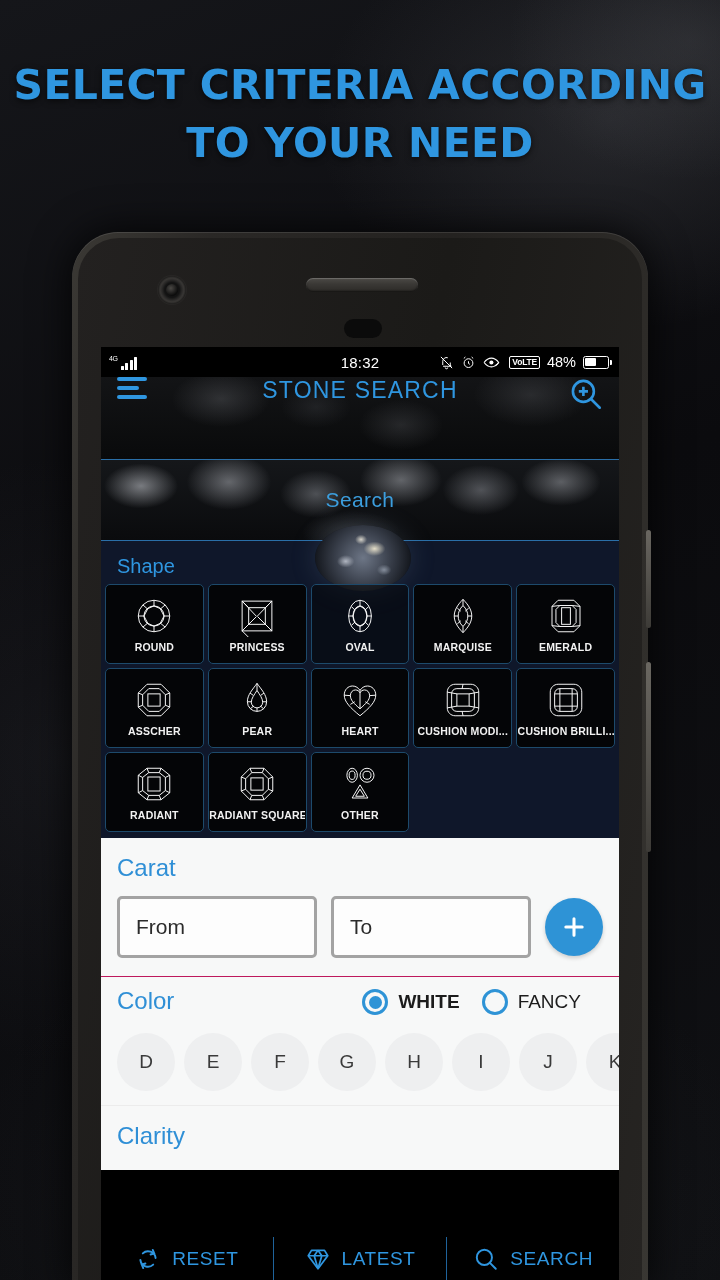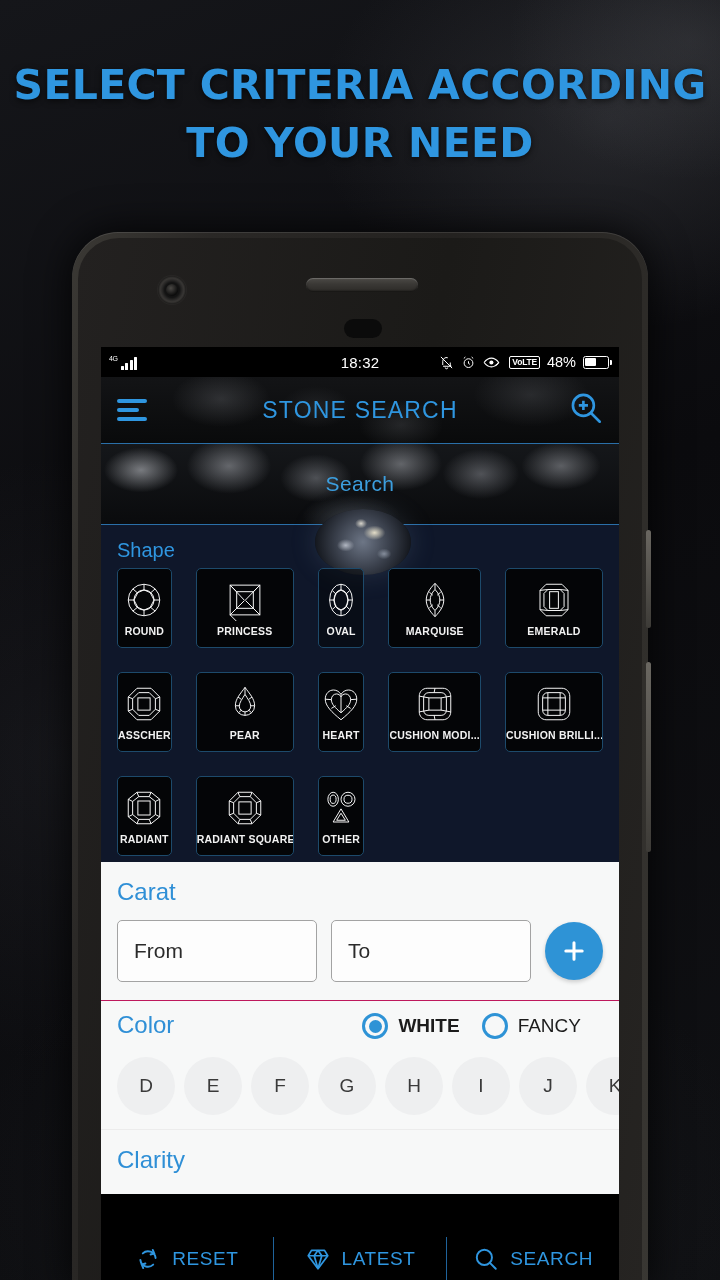--- a/index.html
+++ b/index.html
@@ -108,22 +108,22 @@
   }
   .batt-pct { font-size:14.5px; }
   .batt {
     width:26px;height:13px;border:1.6px solid #fff;border-radius:2.5px;position:relative;
   }
   .batt::after{content:"";position:absolute;right:-4px;top:3.2px;width:2.4px;height:5px;background:#fff;border-radius:0 1px 1px 0;}
   .batt i{position:absolute;left:1.2px;top:1.2px;bottom:1.2px;width:45%;background:#fff;border-radius:1px;display:block;}
 
   
   .appbar {
-    height:66px; position:relative;
-    display:flex; align-items:center; padding:0 16px;
+    height:82px; position:relative;
+    display:flex; padding:0 16px;
     background:
       radial-gradient(ellipse 70px 40px at 120px 22px, rgba(160,163,170,0.22), rgba(0,0,0,0) 70%),
       radial-gradient(ellipse 60px 36px at 300px 48px, rgba(150,153,160,0.18), rgba(0,0,0,0) 70%),
       radial-gradient(ellipse 80px 44px at 430px 18px, rgba(140,143,150,0.20), rgba(0,0,0,0) 72%),
       radial-gradient(ellipse 50px 30px at 215px 30px, rgba(120,124,132,0.16), rgba(0,0,0,0) 70%),
       linear-gradient(180deg,#131416,#090a0b);
   }
   .appbar-title {
     position:absolute; left:0; right:0; text-align:center;
     color:#2f96e0; font-size:23px; letter-spacing:1.2px; font-weight:500;
@@ -163,41 +163,41 @@
       radial-gradient(ellipse 18px 12px at 62% 36%, rgba(235,228,205,0.95), rgba(0,0,0,0) 60%),
       radial-gradient(ellipse 14px 10px at 32% 55%, rgba(210,215,225,0.75), rgba(0,0,0,0) 62%),
       radial-gradient(ellipse 10px 8px at 48% 22%, rgba(250,245,230,0.8), rgba(0,0,0,0) 60%),
       radial-gradient(ellipse 12px 9px at 72% 68%, rgba(180,190,205,0.6), rgba(0,0,0,0) 60%),
       radial-gradient(circle at 50% 50%, #6d7686 0%, #3b414d 45%, #11141a 85%);
     box-shadow:0 0 26px rgba(120,140,170,0.22);
     z-index:1;
   }
   .shape-grid {
     display:grid; grid-template-columns:repeat(5,1fr);
-    gap:24px; padding:0 16px; position:relative; z-index:2;
+    gap:4px; padding:0 4px; position:relative; z-index:2;
   }
   .shape-tile {
     height:80px; border:1px solid #1d4a6b; border-radius:5px;
     background:#040507;
     display:flex; flex-direction:column; align-items:center; justify-content:center;
     gap:4px;
   }
   .shape-tile.transparent { background:rgba(3,5,8,0.55); }
   .shape-tile svg { display:block; }
   .shape-name {
     color:#f2f2f2; font-size:10.5px; font-weight:bold; letter-spacing:0.2px;
     white-space:nowrap; overflow:hidden; max-width:96px; text-overflow:clip;
   }
 
   
   .panel { background:#f7f8f8; }
   .sec-title { color:#2f8fd6; font-size:24px; padding:16px 0 0 16px; }
   .carat-row { display:flex; align-items:center; gap:14px; padding:14px 16px 18px 16px; }
   .txt-input {
-    flex:1; height:62px; border:1px solid #a3a3a3; border-radius:5px;
+    flex:1; height:62px; border:3px solid #a3a3a3; border-radius:5px;
     background:#fdfdfd; display:flex; align-items:center; padding:0 16px;
     color:#2b2b2b; font-size:21px;
   }
   .add-btn {
     width:58px;height:58px;border-radius:50%;background:#2e93d6;
     display:flex;align-items:center;justify-content:center;flex:none;
     box-shadow:0 2px 4px rgba(0,0,0,0.18);
   }
   .add-btn svg{display:block;}
   .color-row {

